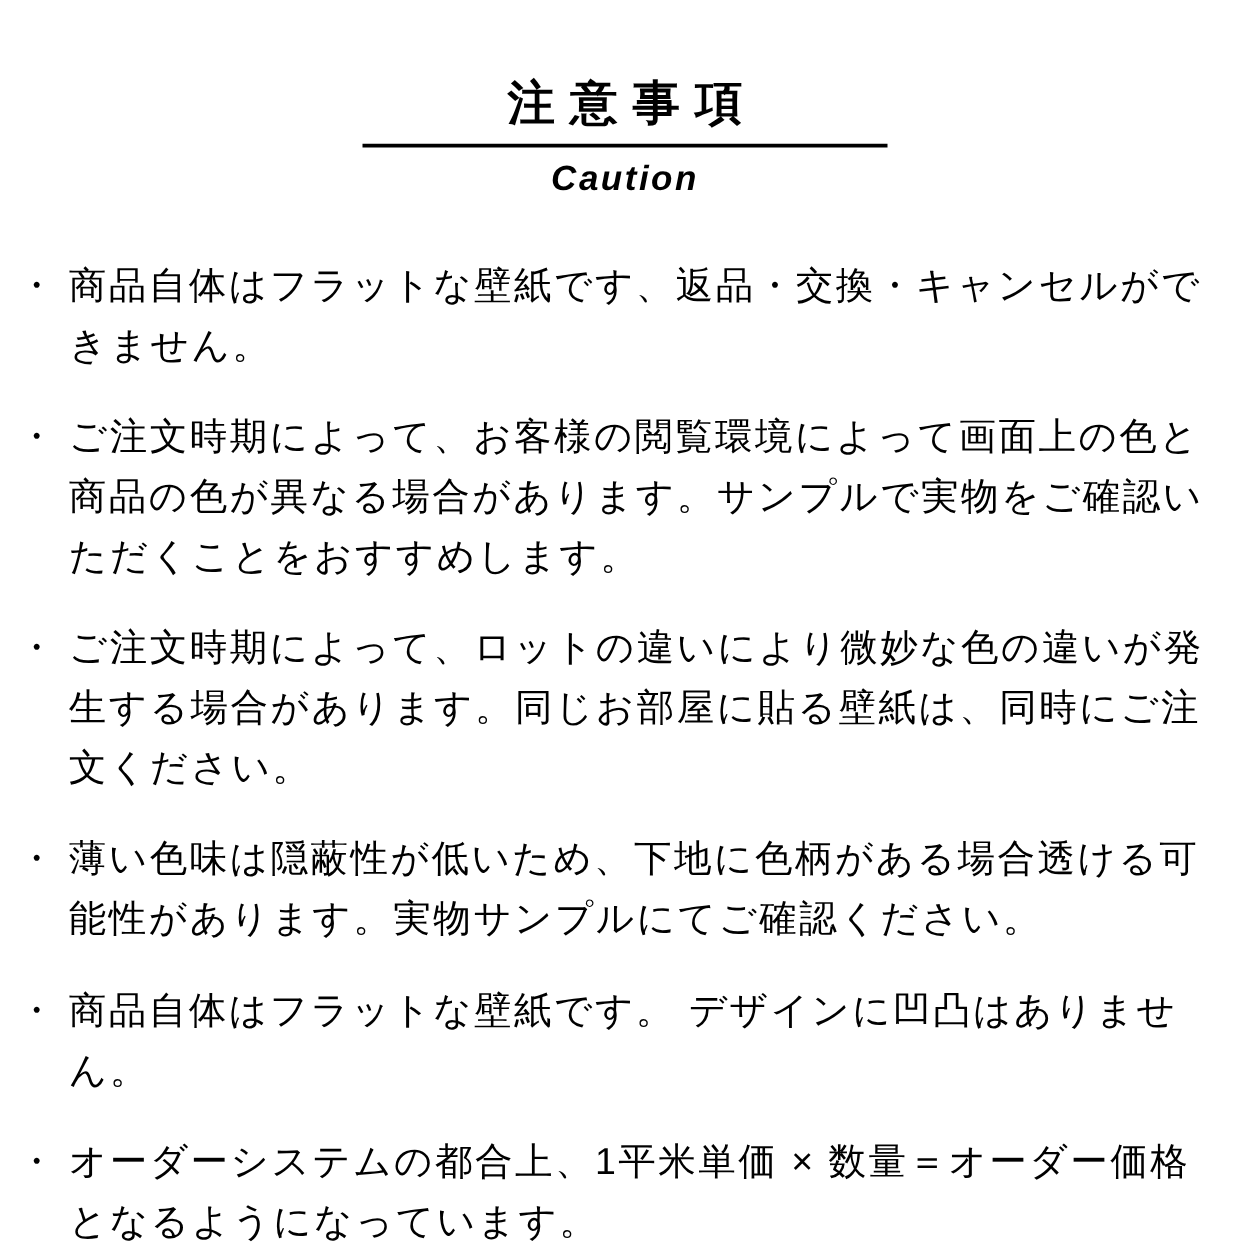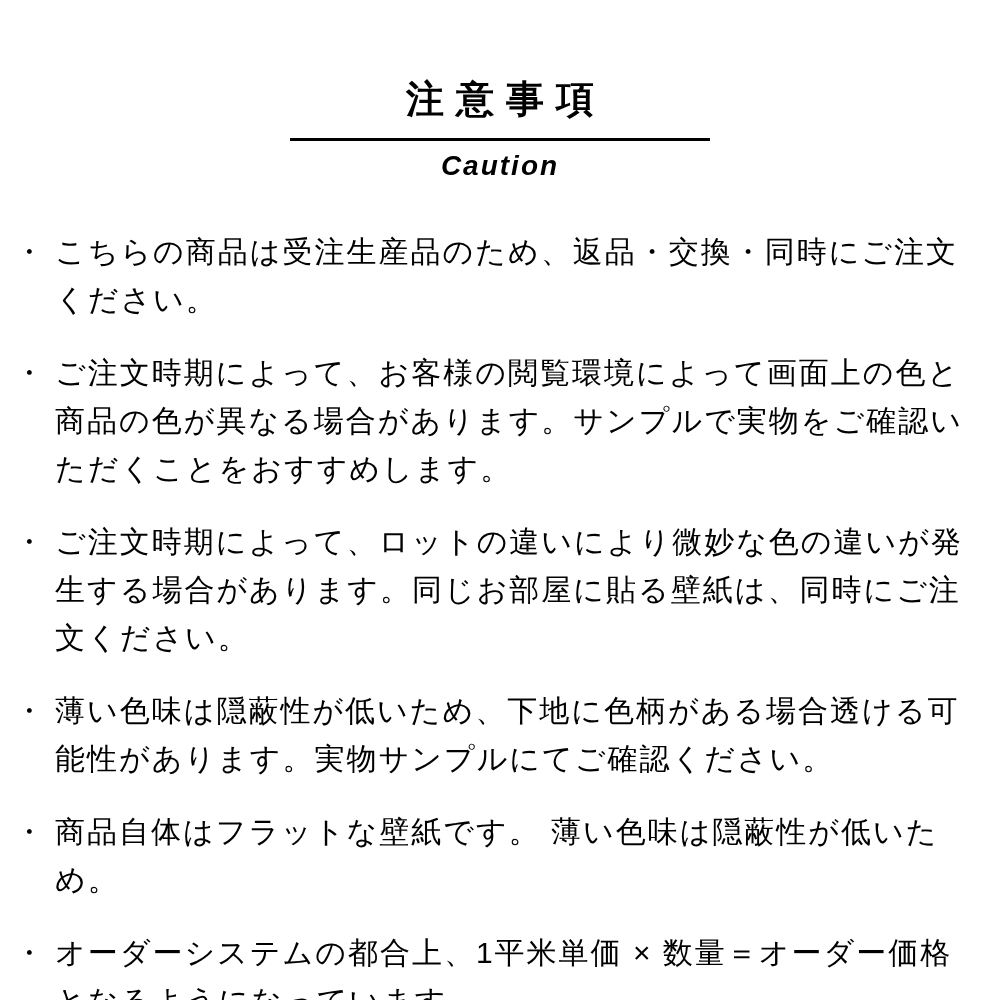--- a/index.html
+++ b/index.html
@@ -17,21 +17,21 @@
   .page {
     width: 1000px;
     height: 1000px;
     box-sizing: border-box;
   }
   .header {
     text-align: center;
     padding-top: 62px;
   }
   .title {
-    margin: 16px;
+    margin: 0;
     font-size: 38px;
     font-weight: 700;
     letter-spacing: 12px;
     text-indent: 12px;
     line-height: 1.15;
   }
   .divider {
     width: 420px;
     height: 3px;
     background: #000000;
@@ -71,36 +71,36 @@
 <div class="page">
   <header class="header">
     <h1 class="title">注意事項</h1>
     <div class="divider"></div>
     <div class="subtitle">Caution</div>
   </header>
 
   <ul class="caution-list" id="caution-list">
       <li class="caution-item">
         <span class="marker">・</span>
-        <span class="text">こちらの商品は受注生産品のため、返品・交換・同時にご注文ください。</span>
+        <span class="text">商品自体はフラットな壁紙です、返品・交換・キャンセルができません。</span>
       </li>
       <li class="caution-item">
         <span class="marker">・</span>
         <span class="text">ご注文時期によって、お客様の閲覧環境によって画面上の色と商品の色が異なる場合があります。サンプルで実物をご確認いただくことをおすすめします。</span>
       </li>
       <li class="caution-item">
         <span class="marker">・</span>
         <span class="text">ご注文時期によって、ロットの違いにより微妙な色の違いが発生する場合があります。同じお部屋に貼る壁紙は、同時にご注文ください。</span>
       </li>
       <li class="caution-item">
         <span class="marker">・</span>
         <span class="text">薄い色味は隠蔽性が低いため、下地に色柄がある場合透ける可能性があります。実物サンプルにてご確認ください。</span>
       </li>
       <li class="caution-item">
         <span class="marker">・</span>
-        <span class="text">商品自体はフラットな壁紙です。 薄い色味は隠蔽性が低いため。</span>
+        <span class="text">商品自体はフラットな壁紙です。 デザインに凹凸はありません。</span>
       </li>
       <li class="caution-item">
         <span class="marker">・</span>
         <span class="text">オーダーシステムの都合上、1平米単価 × 数量＝オーダー価格となるようになっています。</span>
       </li>
     </ul>
 </div>
 
 </body></html>

